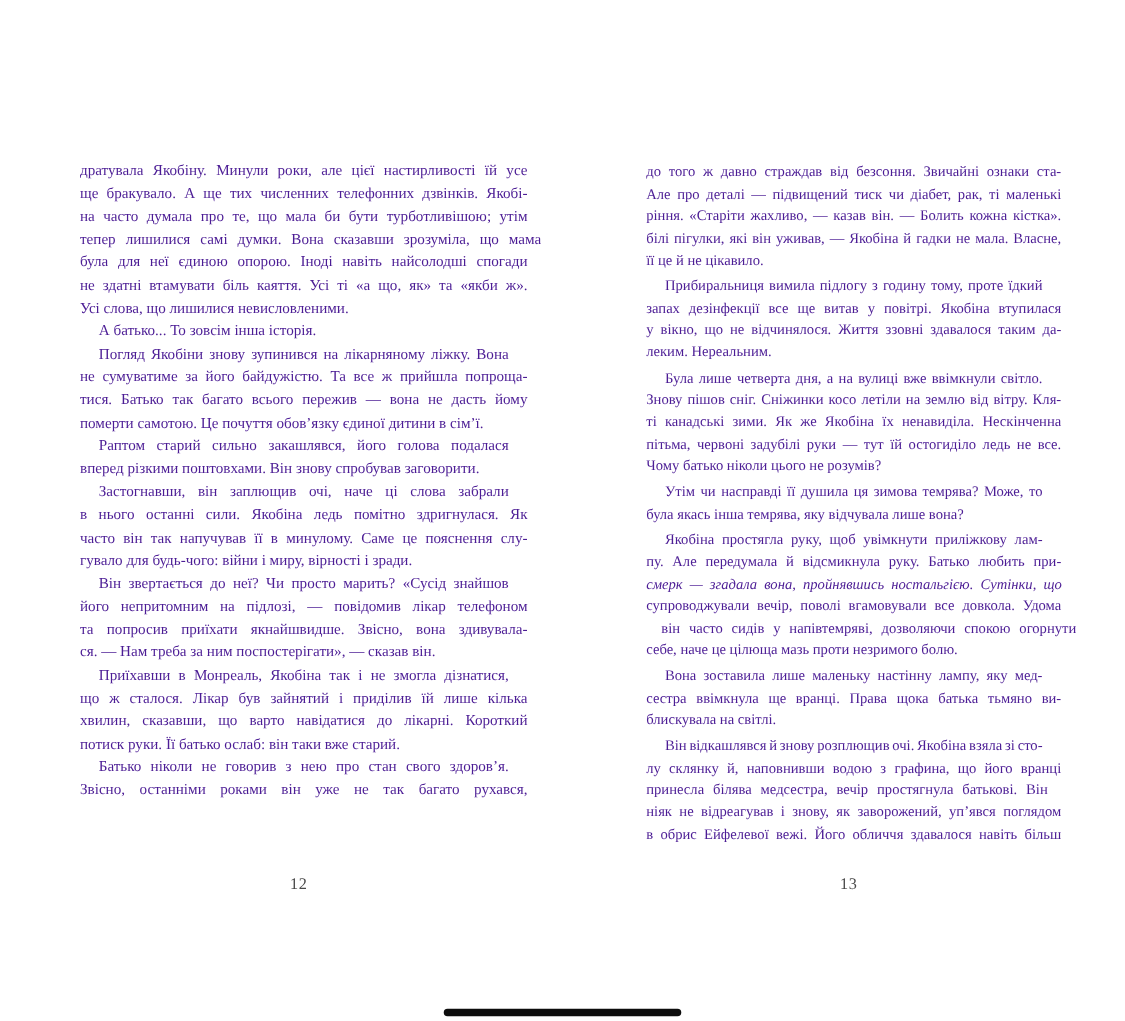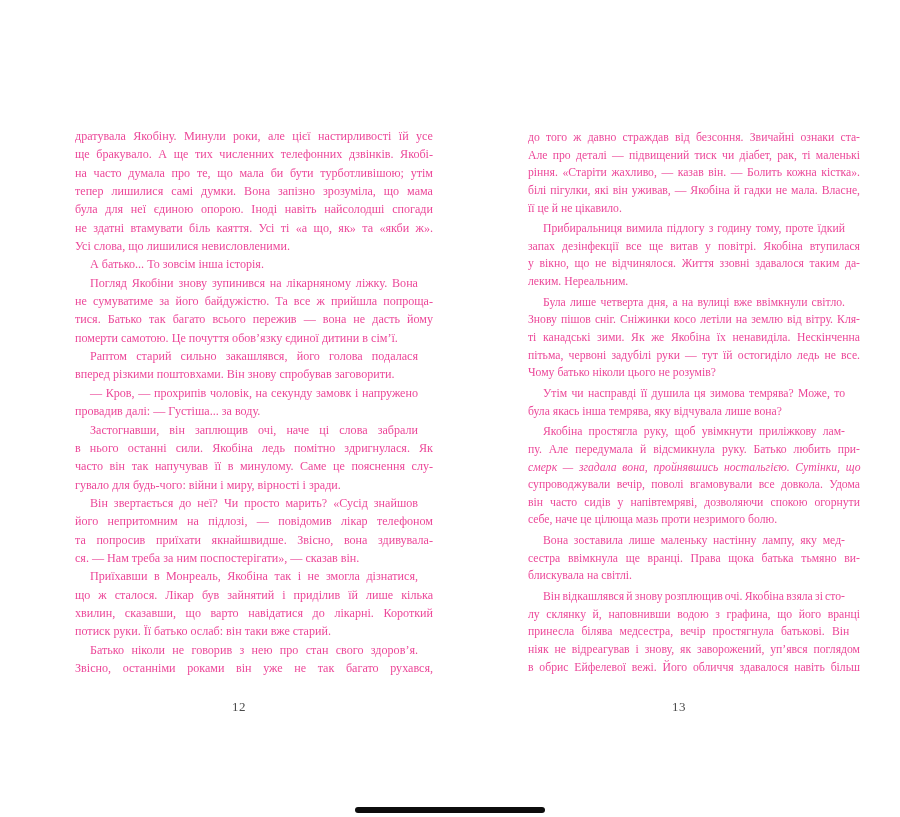--- a/index.html
+++ b/index.html
@@ -8,21 +8,21 @@
     background: #ffffff;
     position: relative;
     overflow: hidden;
     font-family: "Liberation Serif", "DejaVu Serif", serif;
   }
   .spread { position: absolute; inset: 0; background: #ffffff; }
   .page { position: absolute; top: 0; height: 817px; }
   .page-left  { left: 60px;  width: 358px; }
   .page-right { left: 513px; width: 332px; }
 
-  .text-block { position: absolute; left: 15px; right: 0; color: #ec4899; }
+  .text-block { position: absolute; left: 4px; right: 0; color: #4c1d95; }
   .page-left  .text-block { top: 127px; }
   .page-right .text-block { top: 129px; }
 
   .line {
     white-space: nowrap;
     overflow: visible;
   }
   .page-left  .line { line-height: 18.35px; height: 18.35px; font-size: 12.1px; }
   .page-right .line { line-height: 17.65px; height: 17.65px; font-size: 11.7px; }
   .line.indent > span { padding-left: 15px; display: inline-block; }
@@ -52,41 +52,37 @@
 <body>
 
 <div class="spread">
 
   <div class="page page-left" id="page-left">
     <div class="text-block">
         <div class="paragraph">
           <div class="line just" style="word-spacing: 4.39648px;"><span>дратувала Якобіну. Минули роки, але цієї настирливості їй усе</span></div>
           <div class="line just" style="word-spacing: 3.57617px;"><span>ще бракувало. А ще тих численних телефонних дзвінків. Якобі-</span></div>
           <div class="line just" style="word-spacing: 3.73438px;"><span>на часто думала про те, що мала би бути турботливішою; утім</span></div>
-          <div class="line just" style="word-spacing: 4.94336px;"><span>тепер лишилися самі думки. Вона запізно зрозуміла, що мама</span></div>
+          <div class="line just" style="word-spacing: 4.94336px;"><span>тепер лишилися самі думки. Вона сказавши зрозуміла, що мама</span></div>
           <div class="line just" style="word-spacing: 4.7207px;"><span>була для неї єдиною опорою. Іноді навіть найсолодші спогади</span></div>
           <div class="line just" style="word-spacing: 3.35286px;"><span>не здатні втамувати біль каяття. Усі ті «а що, як» та «якби ж».</span></div>
           <div class="line"><span>Усі слова, що лишилися невисловленими.</span></div>
         </div>
         <div class="paragraph">
           <div class="line indent"><span>А батько... То зовсім інша історія.</span></div>
         </div>
         <div class="paragraph">
           <div class="line indent just" style="word-spacing: 1.83036px;"><span>Погляд Якобіни знову зупинився на лікарняному ліжку. Вона</span></div>
           <div class="line just" style="word-spacing: 3.06944px;"><span>не сумуватиме за його байдужістю. Та все ж прийшла попроща-</span></div>
           <div class="line just" style="word-spacing: 4.03594px;"><span>тися. Батько так багато всього пережив — вона не дасть йому</span></div>
           <div class="line"><span>померти самотою. Це почуття обов’язку єдиної дитини в сім’ї.</span></div>
         </div>
         <div class="paragraph">
           <div class="line indent just" style="word-spacing: 6.19531px;"><span>Раптом старий сильно закашлявся, його голова подалася</span></div>
           <div class="line"><span>вперед різкими поштовхами. Він знову спробував заговорити.</span></div>
-        </div>
-        <div class="paragraph">
-          <div class="line indent just" style="word-spacing: 0.595486px;"><span>— Кров, — прохрипів чоловік, на секунду замовк і напружено</span></div>
-          <div class="line"><span>провадив далі: — Густіша... за воду.</span></div>
         </div>
         <div class="paragraph">
           <div class="line indent just" style="word-spacing: 7.06473px;"><span>Застогнавши, він заплющив очі, наче ці слова забрали</span></div>
           <div class="line just" style="word-spacing: 6.11719px;"><span>в нього останні сили. Якобіна ледь помітно здригнулася. Як</span></div>
           <div class="line just" style="word-spacing: 3.53437px;"><span>часто він так напучував її в минулому. Саме це пояснення слу-</span></div>
           <div class="line"><span>гувало для будь-чого: війни і миру, вірності і зради.</span></div>
         </div>
         <div class="paragraph">
           <div class="line indent just" style="word-spacing: 2.93555px;"><span>Він звертається до неї? Чи просто марить? «Сусід знайшов</span></div>
           <div class="line just" style="word-spacing: 6.35714px;"><span>його непритомним на підлозі, — повідомив лікар телефоном</span></div>
@@ -131,21 +127,21 @@
         </div>
         <div class="paragraph">
           <div class="line indent just" style="word-spacing: 1.46875px;"><span>Утім чи насправді її душила ця зимова темрява? Може, то</span></div>
           <div class="line"><span>була якась інша темрява, яку відчувала лише вона?</span></div>
         </div>
         <div class="paragraph">
           <div class="line indent just" style="word-spacing: 3.3099px;"><span>Якобіна простягла руку, щоб увімкнути приліжкову лам-</span></div>
           <div class="line just" style="word-spacing: 4.07422px;"><span>пу. Але передумала й відсмикнула руку. Батько любить при-</span></div>
           <div class="line just" style="word-spacing: 2.7567px; font-style: italic;"><span>смерк — згадала вона, пройнявшись ностальгією. Сутінки, що</span></div>
           <div class="line just" style="word-spacing: 3.40104px;"><span>супроводжували вечір, поволі вгамовували все довкола. Удома</span></div>
-          <div class="line just" style="word-spacing: 4.17857px;"><span>він часто сидів у напівтемряві, дозволяючи спокою огорнути</span></div>
+          <div class="line just" style="word-spacing: 4.17857px; margin-left: 12px;"><span>він часто сидів у напівтемряві, дозволяючи спокою огорнути</span></div>
           <div class="line"><span>себе, наче це цілюща мазь проти незримого болю.</span></div>
         </div>
         <div class="paragraph">
           <div class="line indent just" style="word-spacing: 2.84375px;"><span>Вона зоставила лише маленьку настінну лампу, яку мед-</span></div>
           <div class="line just" style="word-spacing: 4.80859px; text-align: center;"><span>сестра ввімкнула ще вранці. Права щока батька тьмяно ви-</span></div>
           <div class="line"><span>блискувала на світлі.</span></div>
         </div>
         <div class="paragraph">
           <div class="line indent just" style="word-spacing: -0.696181px;"><span>Він відкашлявся й знову розплющив очі. Якобіна взяла зі сто-</span></div>
           <div class="line just" style="word-spacing: 3.69792px;"><span>лу склянку й, наповнивши водою з графина, що його вранці</span></div>

